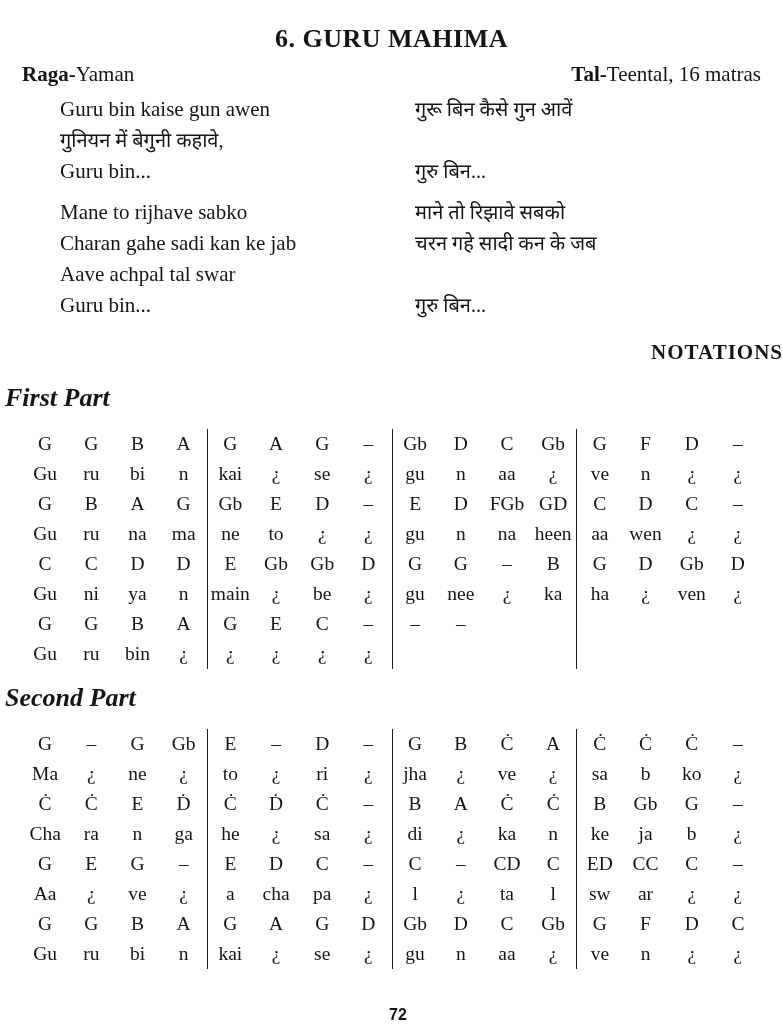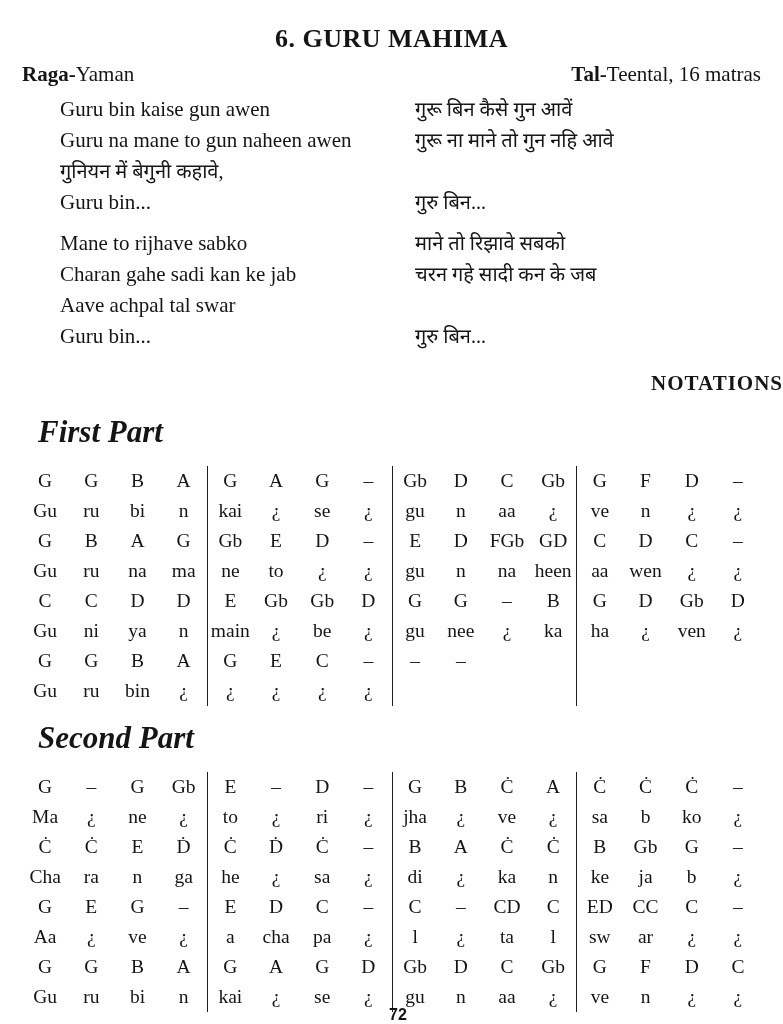--- a/index.html
+++ b/index.html
@@ -36,24 +36,24 @@
   .lyr-hi { font-size:20px; font-family:"Liberation Serif","DejaVu Sans",serif; }
   .notations-heading {
     text-align:right;
     font-size:21px;
     font-weight:bold;
     letter-spacing:1px;
     margin-top:22px;
     margin-bottom:18px;
   }
   .part-title {
-    font-size:31px;
+    font-size:26px;
     font-weight:bold;
     font-style:italic;
-    padding-left:38px;
+    padding-left:5px;
     margin-top:10px;
     margin-bottom:16px;
   }
   .ntable {
     display:grid;
     grid-template-columns:repeat(16, 1fr);
     margin:0 22px 14px 22px;
   }
   .ncell {
     height:30px;
@@ -86,24 +86,20 @@
     <div><span class="bi">Tal-</span><span>Teental, 16 matras</span></div>
   </div>
 
   <div class="lyrics" id="lyrics">
       <div class="verse">
         <div class="lyr-line">
           <span class="lyr-en">Guru bin kaise gun awen</span>
           <span class="lyr-hi">गुरू बिन कैसे गुन आवें</span>
         </div>
         <div class="lyr-line">
-          <span class="lyr-en">Guru na mane to gun naheen awen</span>
-          <span class="lyr-hi">गुरू ना माने तो गुन नहि आवे</span>
-        </div>
-        <div class="lyr-line">
           <span class="lyr-hi">गुनियन में बेगुनी कहावे,</span>
         </div>
         <div class="lyr-line">
           <span class="lyr-en">Guru bin...</span>
           <span class="lyr-hi">गुरु बिन...</span>
         </div>
       </div>
       <div class="verse">
         <div class="lyr-line">
           <span class="lyr-en">Mane to rijhave sabko</span>

